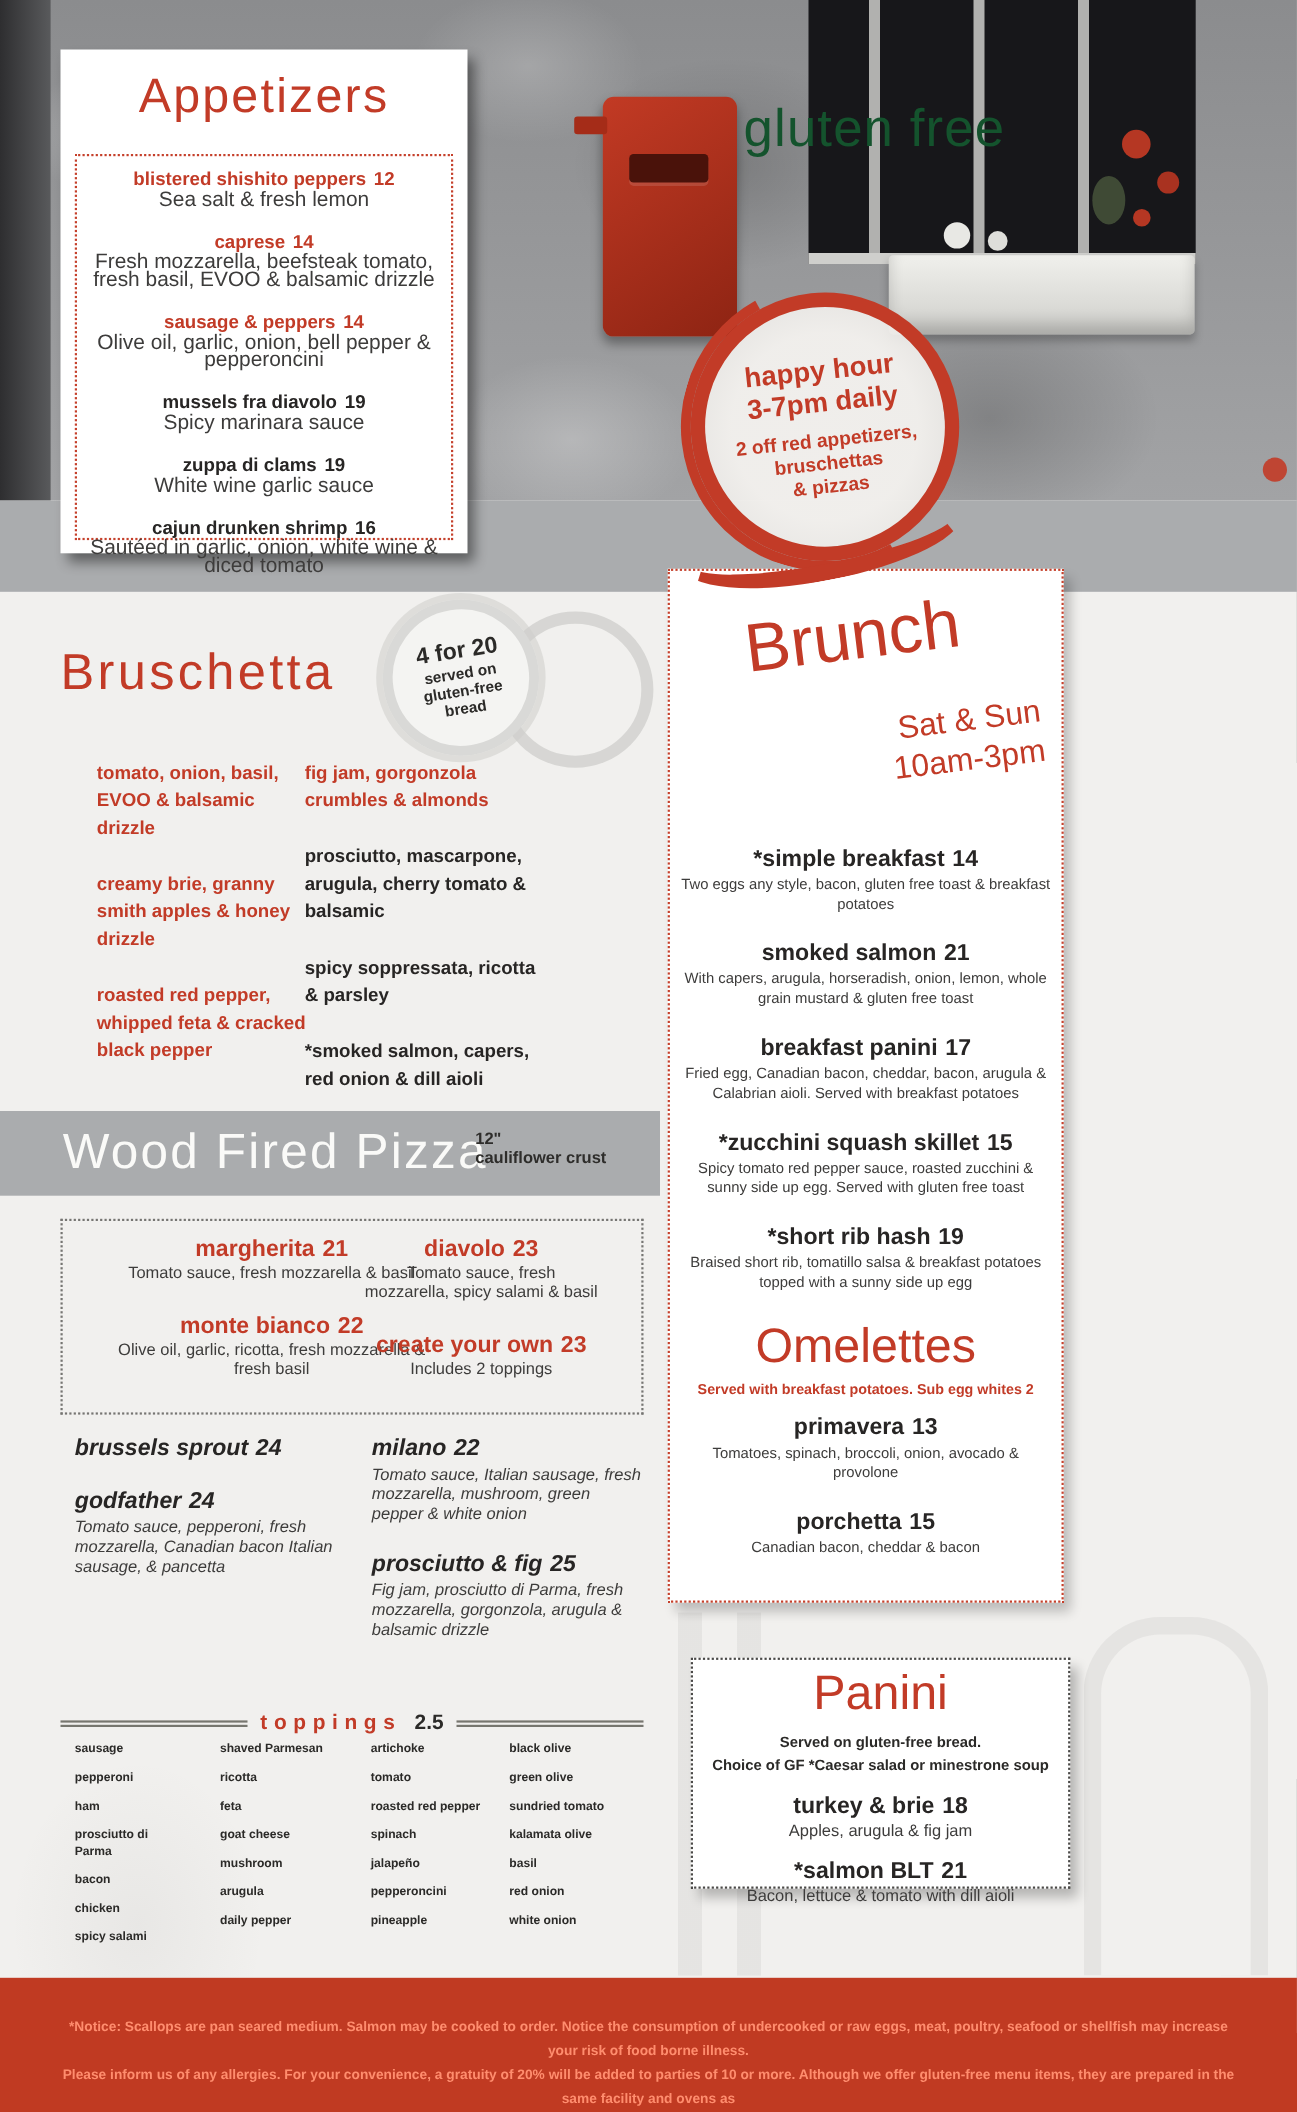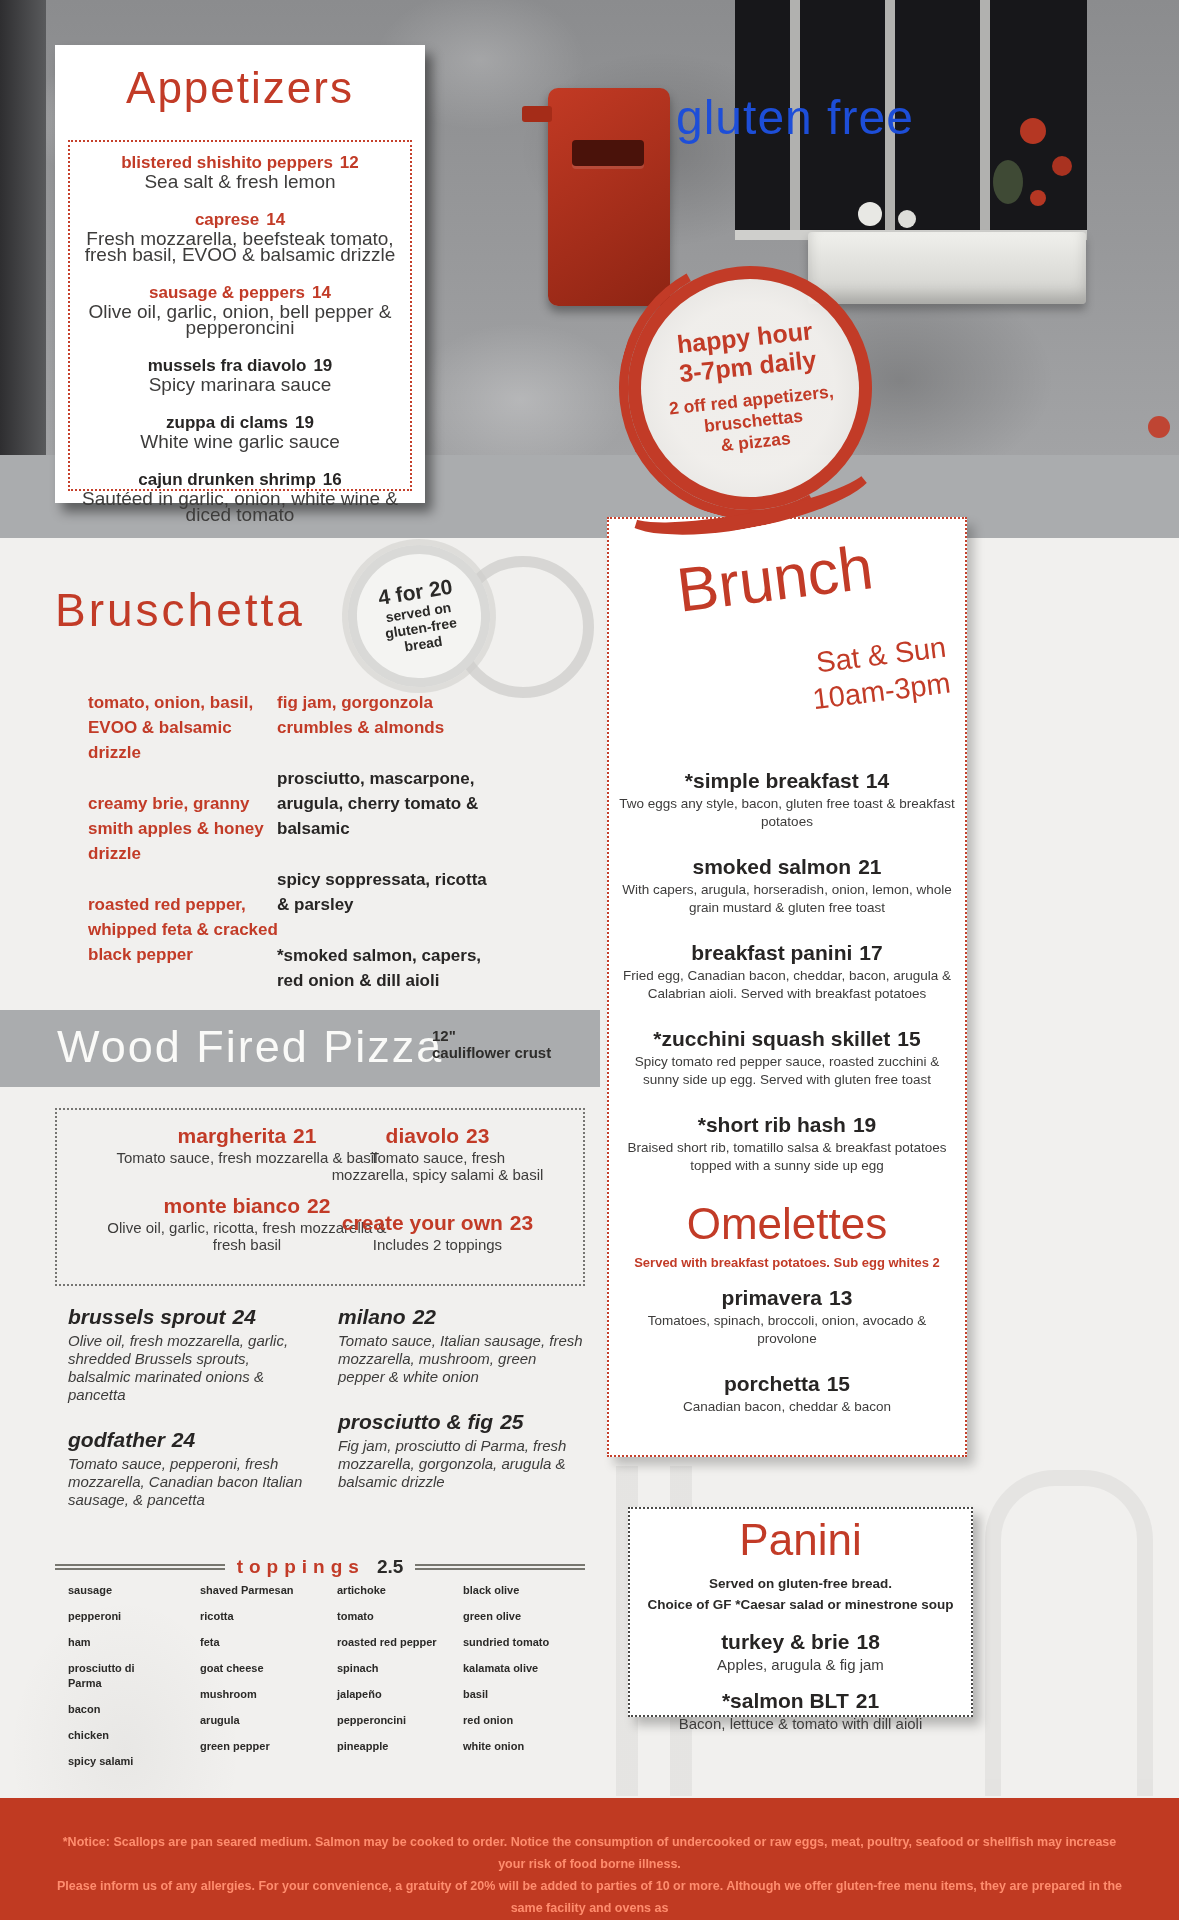--- a/index.html
+++ b/index.html
@@ -31,21 +31,21 @@
   .flw1{left:858px;top:202px;width:24px;height:24px;background:#e8e8e4;}
   .flw2{left:898px;top:210px;width:18px;height:18px;background:#dededa;}
   .planter{position:absolute;left:808px;top:232px;width:278px;height:72px;border-radius:4px;
     background:linear-gradient(#f0f0ec,#cfcfcb);box-shadow:inset 0 -10px 14px rgba(0,0,0,.18),0 6px 8px rgba(0,0,0,.25);}
   .mailbox{position:absolute;left:548px;top:88px;width:122px;height:218px;border-radius:10px;
     background:linear-gradient(145deg,#c23a24,#8e2413);box-shadow:0 6px 10px rgba(0,0,0,.35);}
   .slot{position:absolute;left:24px;top:52px;width:72px;height:26px;background:#4a120a;border-radius:4px;
     box-shadow:0 3px 0 rgba(255,255,255,.12);}
   .flag{position:absolute;left:-26px;top:18px;width:30px;height:16px;background:#a52c18;border-radius:3px;}
   .red-dot{position:absolute;left:1148px;top:416px;width:22px;height:22px;border-radius:50%;background:#c23b27;opacity:.9;}
-  .gf-label{position:absolute;left:676px;top:90px;width:260px;color:#1d4ed8;font-size:48px;
+  .gf-label{position:absolute;left:676px;top:90px;width:260px;color:#14532d;font-size:48px;
     letter-spacing:1px;z-index:5;}
 
   
   .band1{position:absolute;left:0;top:455px;width:1179px;height:83px;background:#aaacae;}
   .wfp-band{position:absolute;left:0;top:1010px;width:600px;height:77px;background:#aaacae;}
   .wfp-title{position:absolute;left:57px;top:11px;margin:0;font-size:45px;font-weight:400;
     letter-spacing:2px;color:#fafaf8;}
   .crust{position:absolute;left:432px;top:17px;color:#2e2d2b;font-weight:bold;font-size:15px;line-height:17px;}
 
   
@@ -277,21 +277,20 @@
     </div>
     <div class="pz-item">
       <div class="nm"><span>create your own</span><span class="pr">23</span></div>
       <div class="ds">Includes 2 toppings</div>
     </div>
   </div>
 
   <div class="pz-open pz-o1">
     <div class="pz-item">
       <div class="nm"><span>brussels sprout</span><span class="pr">24</span></div>
-      <div class="ds">Olive oil, fresh mozzarella, garlic, shredded Brussels sprouts, balsalmic marinated onions &amp; pancetta</div>
     </div>
     <div class="pz-item">
       <div class="nm"><span>godfather</span><span class="pr">24</span></div>
       <div class="ds">Tomato sauce, pepperoni, fresh mozzarella, Canadian bacon Italian sausage, &amp; pancetta</div>
     </div>
   </div>
   <div class="pz-open pz-o2">
     <div class="pz-item">
       <div class="nm"><span>milano</span><span class="pr">22</span></div>
       <div class="ds">Tomato sauce, Italian sausage, fresh mozzarella, mushroom, green pepper &amp; white onion</div>
@@ -317,21 +316,21 @@
     <div>chicken</div>
     <div>spicy salami</div>
   </div>
   <div class="top-col tc2">
     <div>shaved Parmesan</div>
     <div>ricotta</div>
     <div>feta</div>
     <div>goat cheese</div>
     <div>mushroom</div>
     <div>arugula</div>
-    <div>green pepper</div>
+    <div>daily pepper</div>
   </div>
   <div class="top-col tc3">
     <div>artichoke</div>
     <div>tomato</div>
     <div>roasted red pepper</div>
     <div>spinach</div>
     <div>jalapeño</div>
     <div>pepperoncini</div>
     <div>pineapple</div>
   </div>

